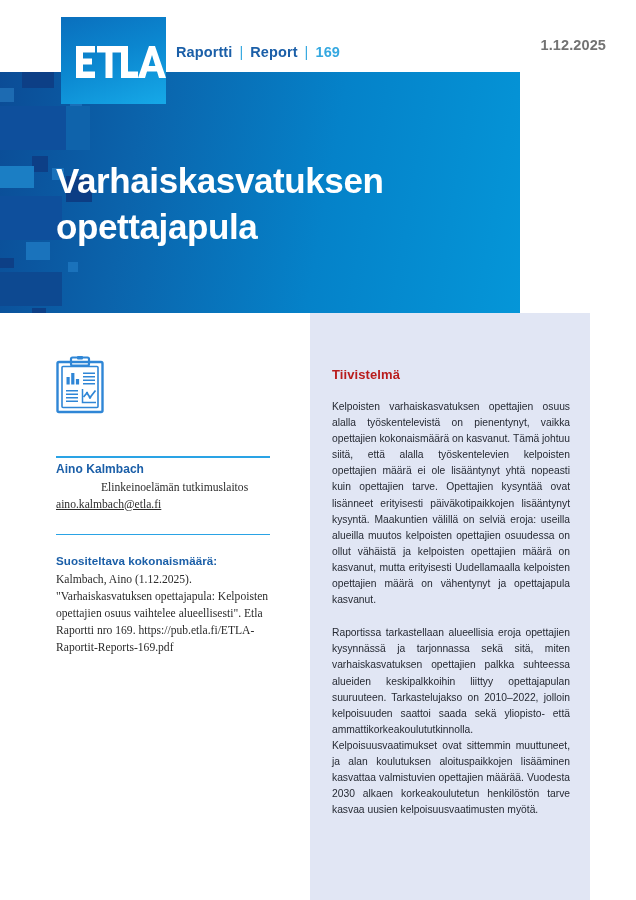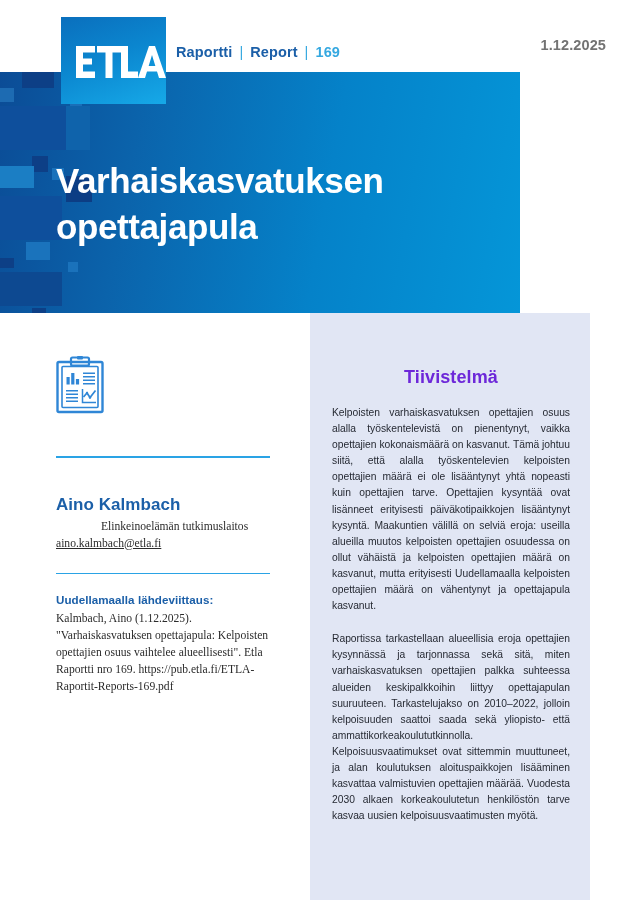--- a/index.html
+++ b/index.html
@@ -118,23 +118,23 @@
     height: 1.6px;
     background: #2aa3e5;
     margin: 0;
     border: 0;
   }
   .rule-1 { margin-top: 38px; }
   .rule-2 { margin-top: 21px; }
 
   .author-name {
     color: #1b5fa8;
-    font-size: 17px;
-    font-weight: bold;
-    margin-top: 37px;
+    font-size: 12px;
+    font-weight: bold;
+    margin-top: 4px;
     letter-spacing: 0.05px;
   }
   .serif {
     font-family: "Liberation Serif", serif;
     color: #2b2b2b;
     font-size: 11.6px;
     line-height: 17px;
   }
   .author-org { margin-top: 3px; margin-left: 45px; }
   .author-email { margin-top: 0px; text-decoration: underline; }
@@ -161,25 +161,24 @@
     background: #e1e6f4;
     z-index: 3;
   }
   .abstract-inner {
     position: absolute;
     left: 22px;
     top: 54px;
     width: 238px;
   }
   .abstract-title {
-    color: #6d28d9;
-    font-size: 18px;
+    color: #b91c1c;
+    font-size: 13px;
     font-weight: bold;
     letter-spacing: 0.1px;
-    text-align: center;
   }
   .abstract-para {
     color: #262a33;
     font-size: 10.3px;
     line-height: 16.1px;
     text-align: justify;
     margin-top: 17px;
     letter-spacing: -0.01px;
   }
   .abstract-para.p2 { margin-top: 17px; }
@@ -279,21 +278,21 @@
     </div>
 
     <hr class="rule rule-1">
 
     <div class="author-name">Aino Kalmbach</div>
     <div class="serif author-org">Elinkeinoelämän tutkimuslaitos</div>
     <div class="serif author-email">aino.kalmbach@etla.fi</div>
 
     <hr class="rule rule-2">
 
-    <div class="cite-head">Uudellamaalla lähdeviittaus:</div>
+    <div class="cite-head">Suositeltava kokonaismäärä:</div>
     <div class="serif cite-body">Kalmbach, Aino (1.12.2025). "Varhaiskasvatuksen opettajapula: Kelpoisten opettajien osuus vaihtelee alueellisesti". Etla Raportti nro 169. https://pub.etla.fi/ETLA-Raportit-Reports-169.pdf</div>
   </div>
 
   <div class="abstract-panel">
     <div class="abstract-inner">
       <div class="abstract-title">Tiivistelmä</div>
       <div class="abstract-para p1">Kelpoisten varhaiskasvatuksen opettajien osuus alalla työskentelevistä on pienentynyt, vaikka opettajien kokonaismäärä on kasvanut. Tämä johtuu siitä, että alalla työskentelevien kelpoisten opettajien määrä ei ole lisääntynyt yhtä nopeasti kuin opettajien tarve. Opettajien kysyntää ovat lisänneet erityisesti päiväkotipaikkojen lisääntynyt kysyntä. Maakuntien välillä on selviä eroja: useilla alueilla muutos kelpoisten opettajien osuudessa on ollut vähäistä ja kelpoisten opettajien määrä on kasvanut, mutta erityisesti Uudellamaalla kelpoisten opettajien määrä on vähentynyt ja opettajapula kasvanut.</div>
       <div class="abstract-para p2">Raportissa tarkastellaan alueellisia eroja opettajien kysynnässä ja tarjonnassa sekä sitä, miten varhaiskasvatuksen opettajien palkka suhteessa alueiden keskipalkkoihin liittyy opettajapulan suuruuteen. Tarkastelujakso on 2010–2022, jolloin kelpoisuuden saattoi saada sekä yliopisto- että ammattikorkeakoulututkinnolla. Kelpoisuusvaatimukset ovat sittemmin muuttuneet, ja alan koulutuksen aloituspaikkojen lisääminen kasvattaa valmistuvien opettajien määrää. Vuodesta 2030 alkaen korkeakoulutetun henkilöstön tarve kasvaa uusien kelpoisuusvaatimusten myötä.</div>
     </div>
   </div>

